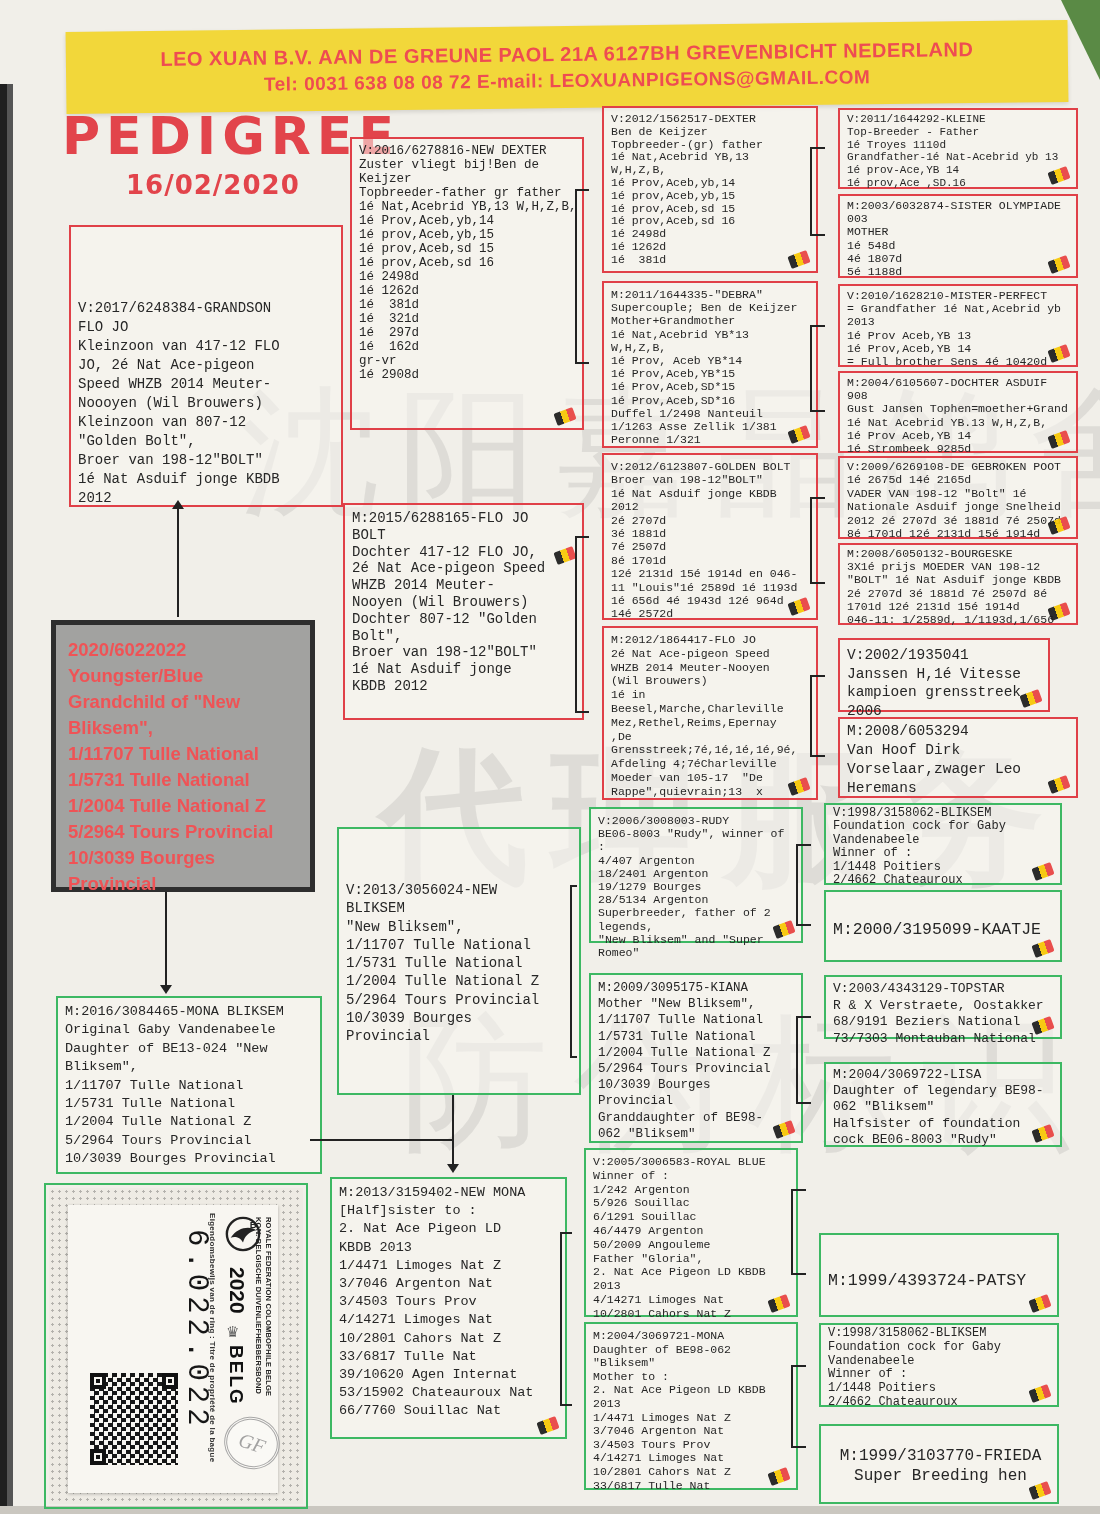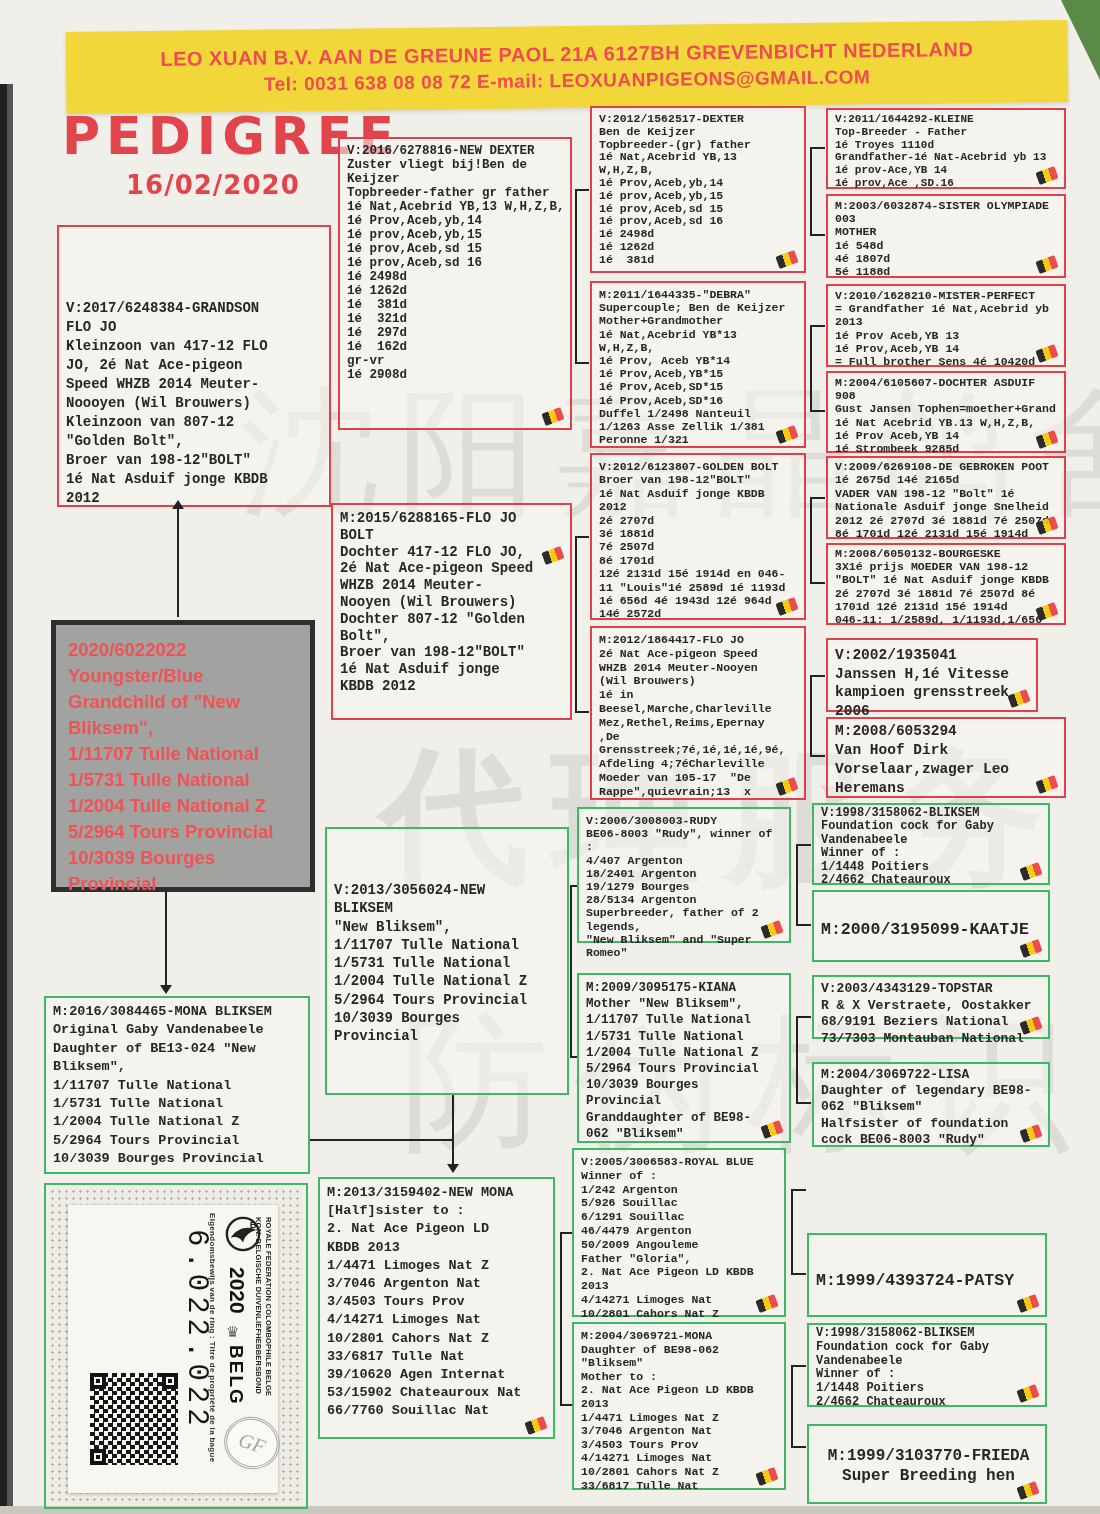--- a/index.html
+++ b/index.html
@@ -16,21 +16,21 @@
           justify-content:center;gap:4px;box-shadow:0 2px 4px rgba(0,0,0,0.12);}
   .banner .l1{font-size:20px;font-weight:800;color:#ee4c52;letter-spacing:.5px;white-space:nowrap;}
   .banner .l2{font-size:19px;font-weight:800;color:#ee4c52;letter-spacing:.5px;white-space:nowrap;}
 
   .page-title{position:absolute;left:62px;top:106px;font-size:52px;font-weight:800;color:#e2444b;
               letter-spacing:6px;font-family:"DejaVu Sans",sans-serif;}
   .page-date{position:absolute;left:126px;top:170px;font-size:26px;font-weight:800;color:#e2444b;
              letter-spacing:1px;font-family:"DejaVu Sans",sans-serif;}
 
   .box{position:absolute;background:rgba(248,246,241,0.55);box-sizing:border-box;
-       font-family:"Liberation Mono",monospace;font-weight:700;color:#262626;}
+       font-family:"Liberation Mono",monospace;font-weight:400;color:#262626;margin-left:12px;}
   .box .bt{white-space:pre-wrap;padding:5px 4px 2px 7px;}
   .box.red{border:2px solid #e04048;}
   .box.green{border:2px solid #3db863;}
 
   .flag{position:absolute;right:7px;bottom:5px;width:20px;height:13px;border-radius:2px;
         transform:rotate(-20deg);opacity:.92;
         background:linear-gradient(90deg,#1a1a1a 0 34%,#f7c600 34% 66%,#e8403f 66% 100%);}
   .flag.ftop{bottom:auto;top:44px;}
 
   .subject{position:absolute;left:51px;top:620px;width:264px;height:272px;background:#a2a2a0;

